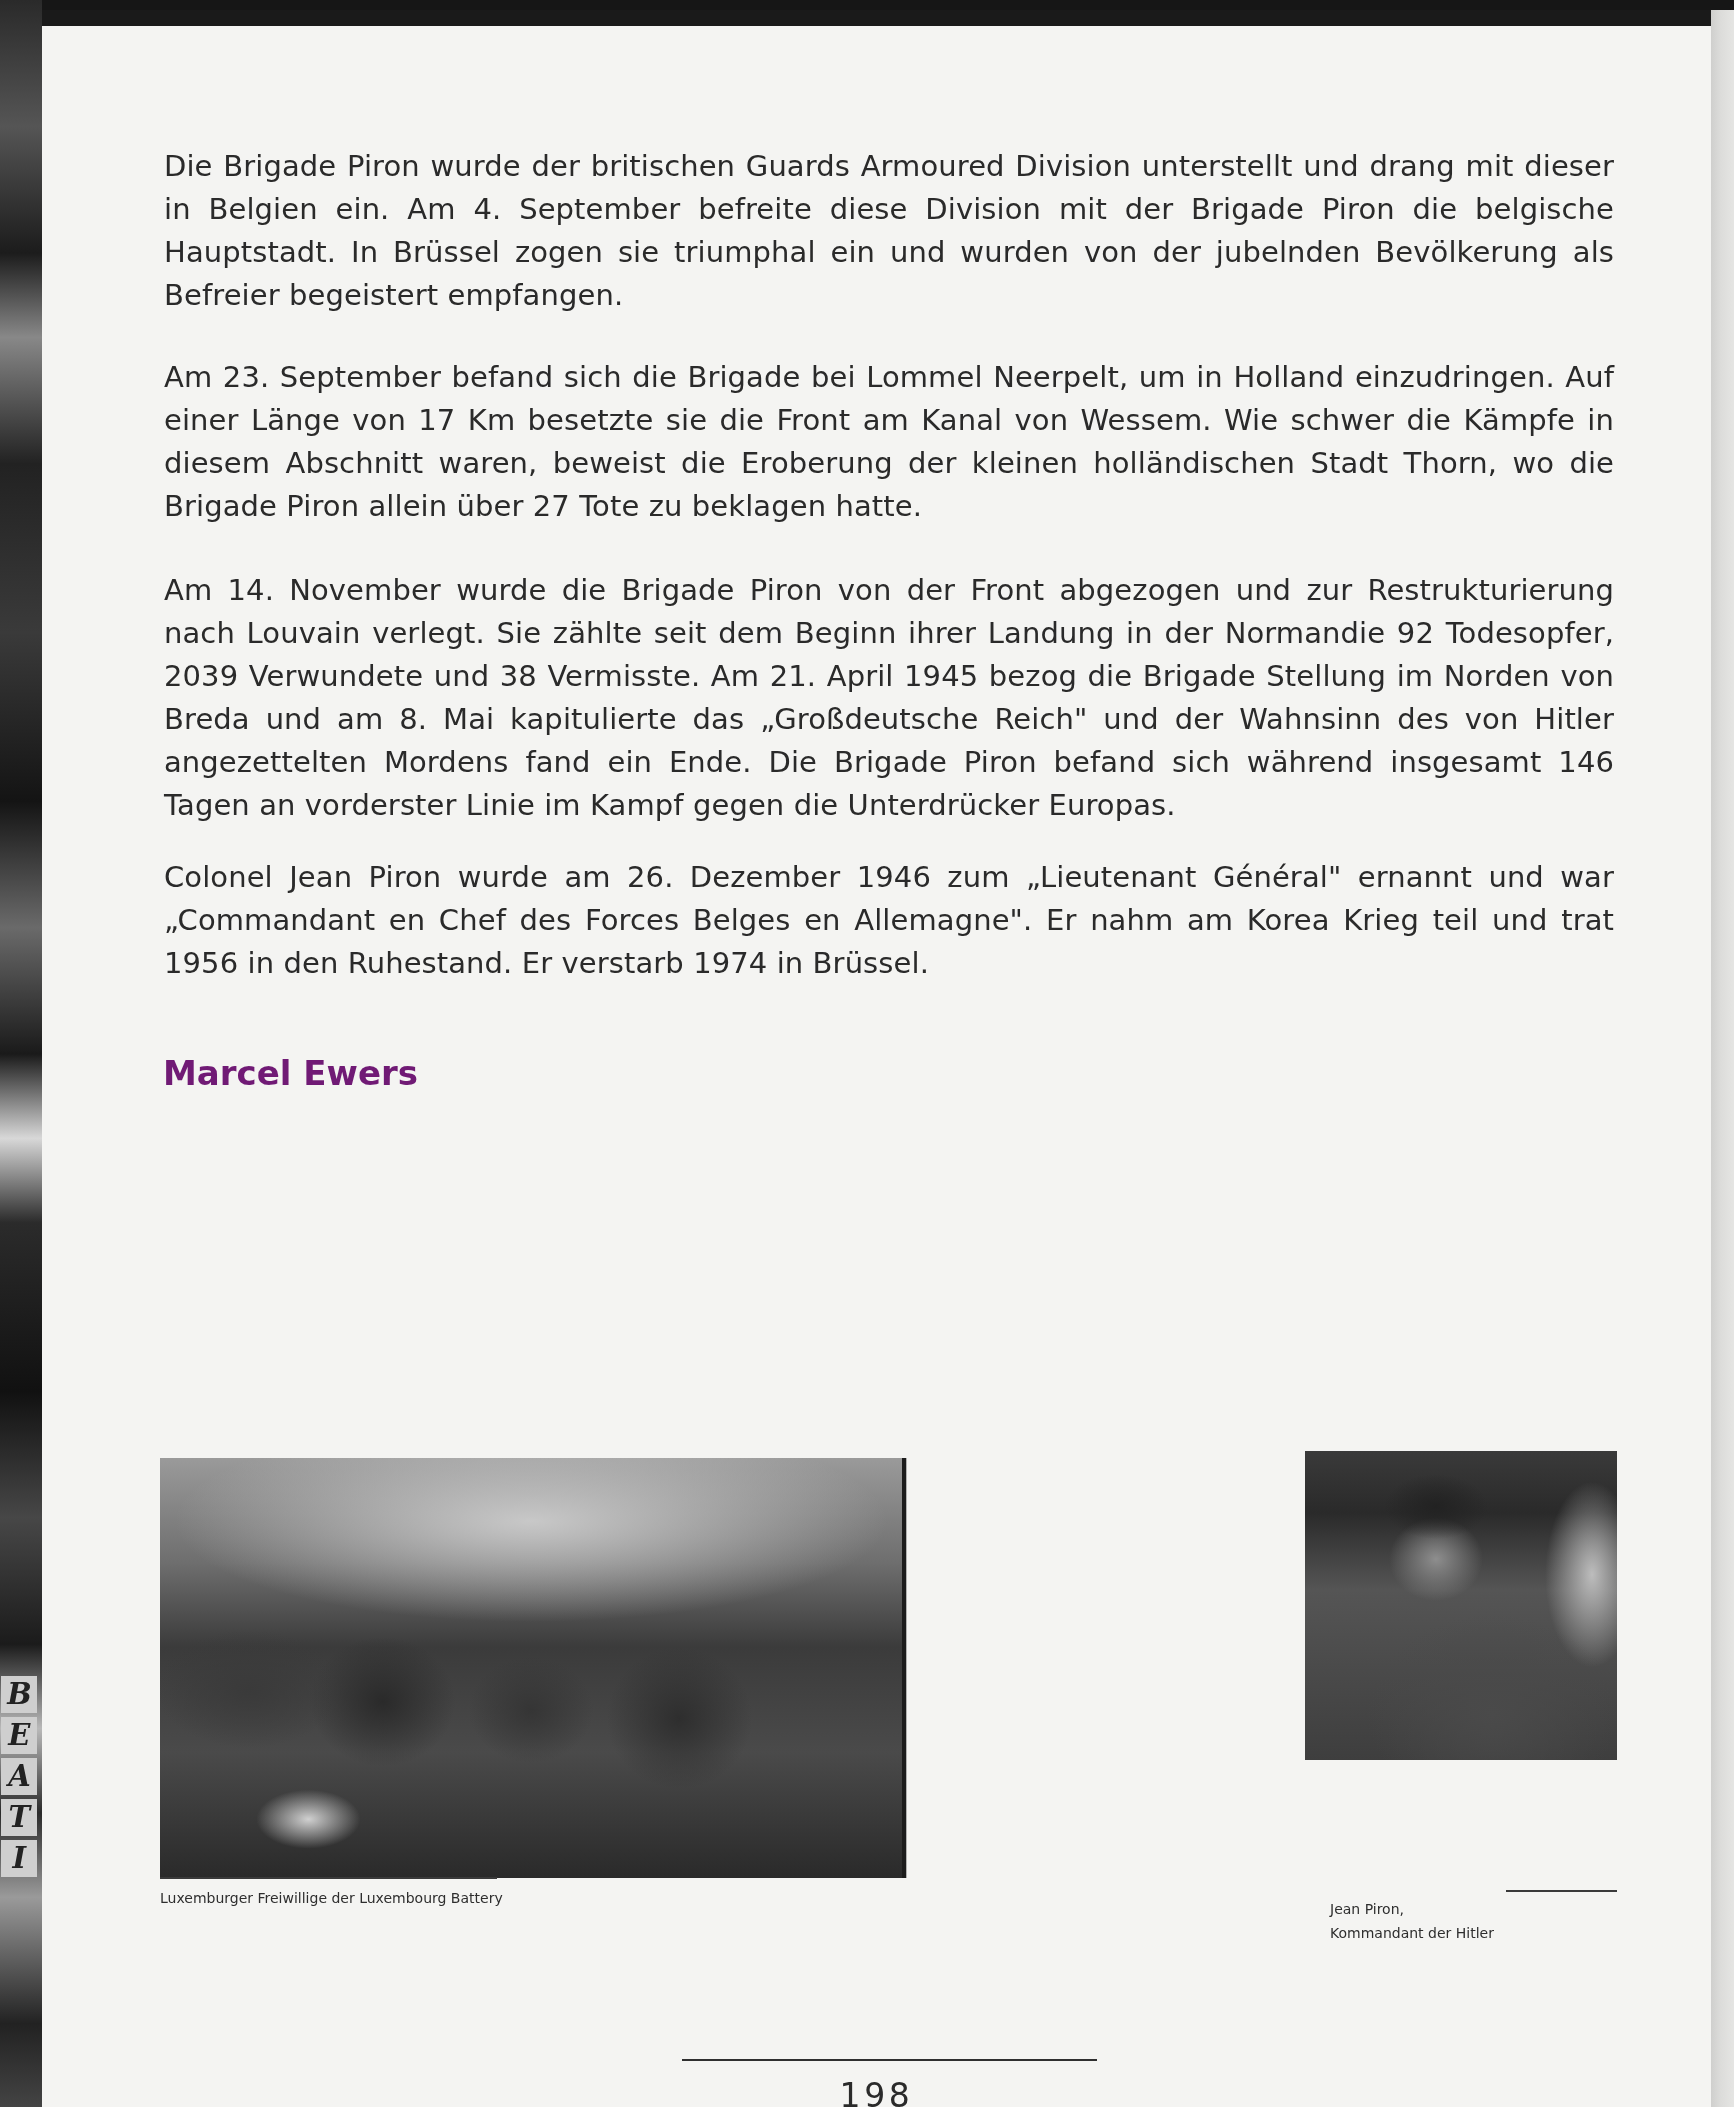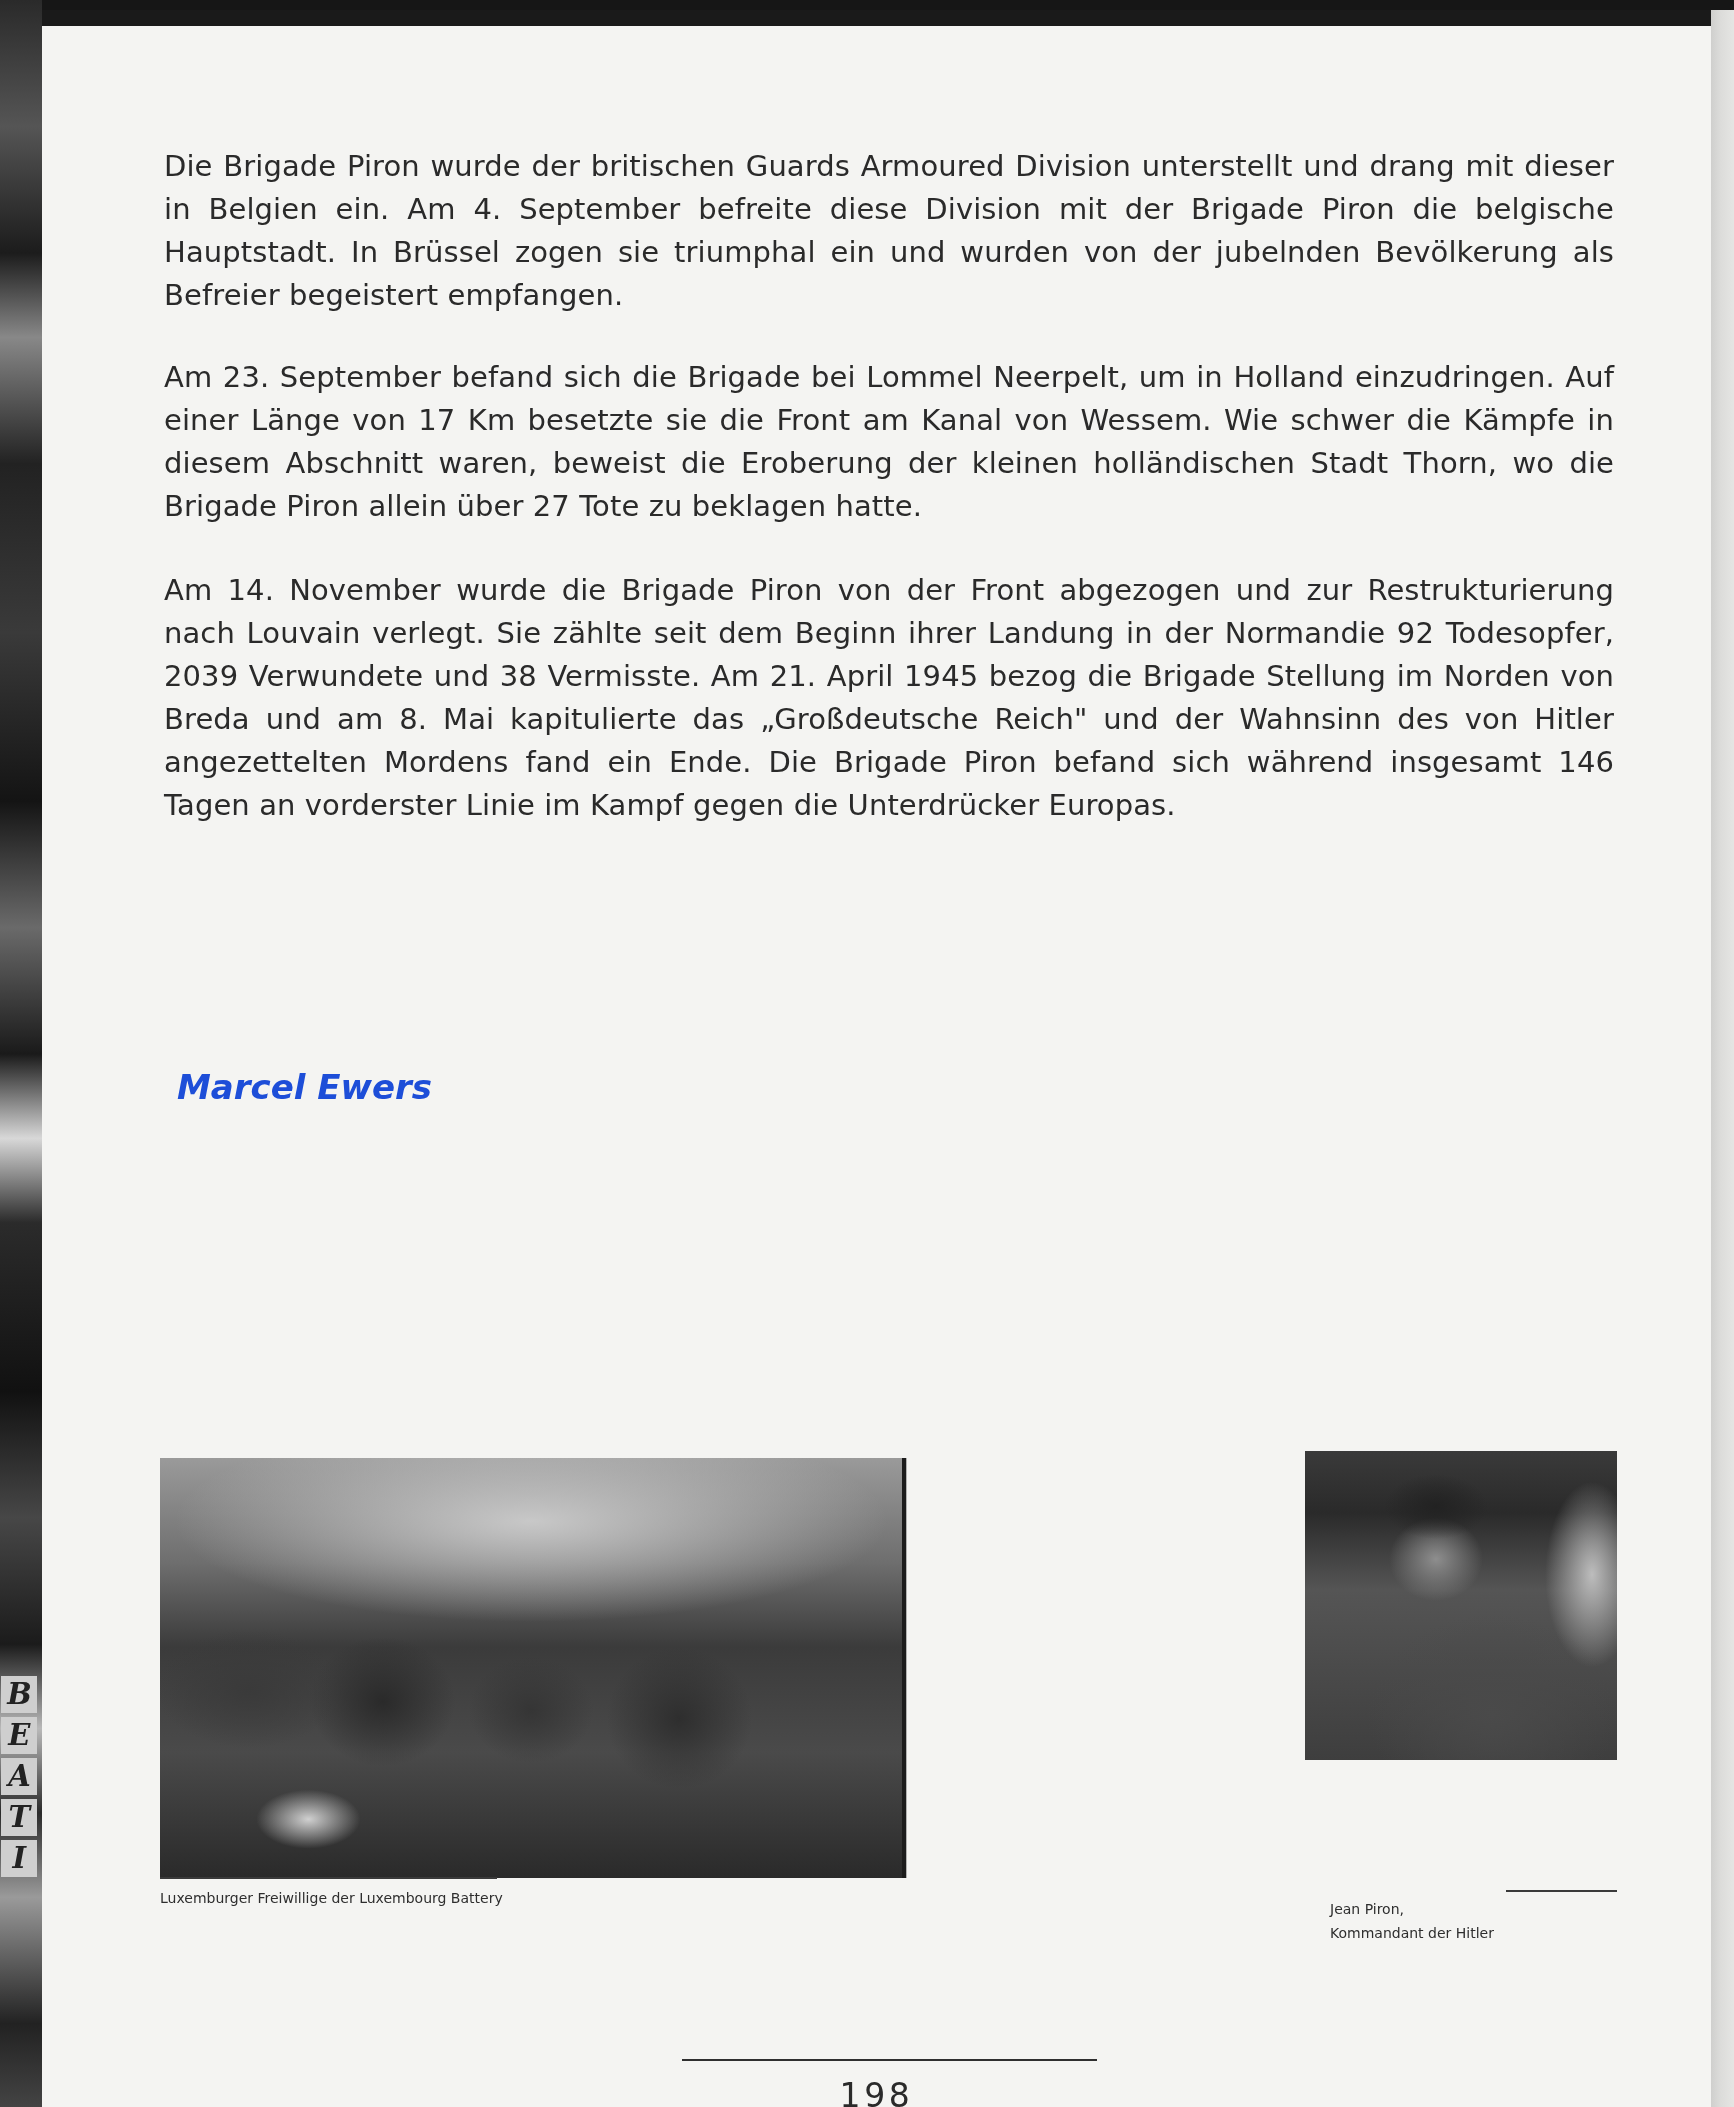--- a/index.html
+++ b/index.html
@@ -28,21 +28,21 @@
       background: linear-gradient(90deg, #cfcfcd, #dcdcda 40%, #e6e6e4);
     }
     .text-block {
       position: absolute; left: 122px; width: 1450px;
       color: #2a2a2a; font-size: 29px; line-height: 43px;
       text-align: justify; letter-spacing: 0.1px;
     }
     .text-block p { margin: 0; }
     .heading {
       position: absolute; left: 121px; top: 1027px;
-      font-size: 34px; font-weight: bold; color: #1d4ed8; margin: 14px; font-style: italic;
+      font-size: 34px; font-weight: bold; color: #701a75; margin: 0;
     }
     .photo {
       position: absolute; overflow: hidden;
     }
     .photo1 {
       left: 118px; top: 1432px; width: 742px; height: 420px;
       background:
         radial-gradient(ellipse 18% 20% at 12% 55%, #3a3a3a, transparent 70%),
         radial-gradient(ellipse 14% 22% at 30% 58%, #2a2a2a, transparent 70%),
         radial-gradient(ellipse 12% 18% at 50% 60%, #353535, transparent 70%),
@@ -93,20 +93,23 @@
 
   <div class="text-block" style="top:119px">
     <p>Die Brigade Piron wurde der britischen Guards Armoured Division unterstellt und drang mit dieser in Belgien ein. Am 4. September befreite diese Division mit der Brigade Piron die belgische Hauptstadt. In Brüssel zogen sie triumphal ein und wurden von der jubelnden Bevölkerung als Befreier begeistert empfangen.</p>
   </div>
   <div class="text-block" style="top:330px">
     <p>Am 23. September befand sich die Brigade bei Lommel Neerpelt, um in Holland einzudringen. Auf einer Länge von 17 Km besetzte sie die Front am Kanal von Wessem. Wie schwer die Kämpfe in diesem Abschnitt waren, beweist die Eroberung der kleinen holländischen Stadt Thorn, wo die Brigade Piron allein über 27 Tote zu beklagen hatte.</p>
   </div>
   <div class="text-block" style="top:543px">
     <p>Am 14. November wurde die Brigade Piron von der Front abgezogen und zur Restrukturierung nach Louvain verlegt. Sie zählte seit dem Beginn ihrer Landung in der Normandie 92 Todesopfer, 2039 Verwundete und 38 Vermisste. Am 21. April 1945 bezog die Brigade Stellung im Norden von Breda und am 8. Mai kapitulierte das „Großdeutsche Reich" und der Wahnsinn des von Hitler angezettelten Mordens fand ein Ende. Die Brigade Piron befand sich während insgesamt 146 Tagen an vorderster Linie im Kampf gegen die Unterdrücker Europas.</p>
   </div>
+  <div class="text-block" style="top:830px">
+    <p>Colonel Jean Piron wurde am 26. Dezember 1946 zum „Lieutenant Général" ernannt und war „Commandant en Chef des Forces Belges en Allemagne". Er nahm am Korea Krieg teil und trat 1956 in den Ruhestand. Er verstarb 1974 in Brüssel.</p>
+  </div>
 
   <h2 class="heading">Marcel Ewers</h2>
 
   <div class="photo photo1"></div>
   <div class="cap-rule" style="left:118px; top:1851px; width:337px;"></div>
   <p class="caption" style="left:118px; top:1864px;">Luxemburger Freiwillige der Luxembourg Battery</p>
 
   <div class="photo photo2"></div>
   <div class="cap-rule" style="left:1464px; top:1864px; width:111px;"></div>
   <div class="caption right" style="left:1288px; top:1871px; width:287px;">

